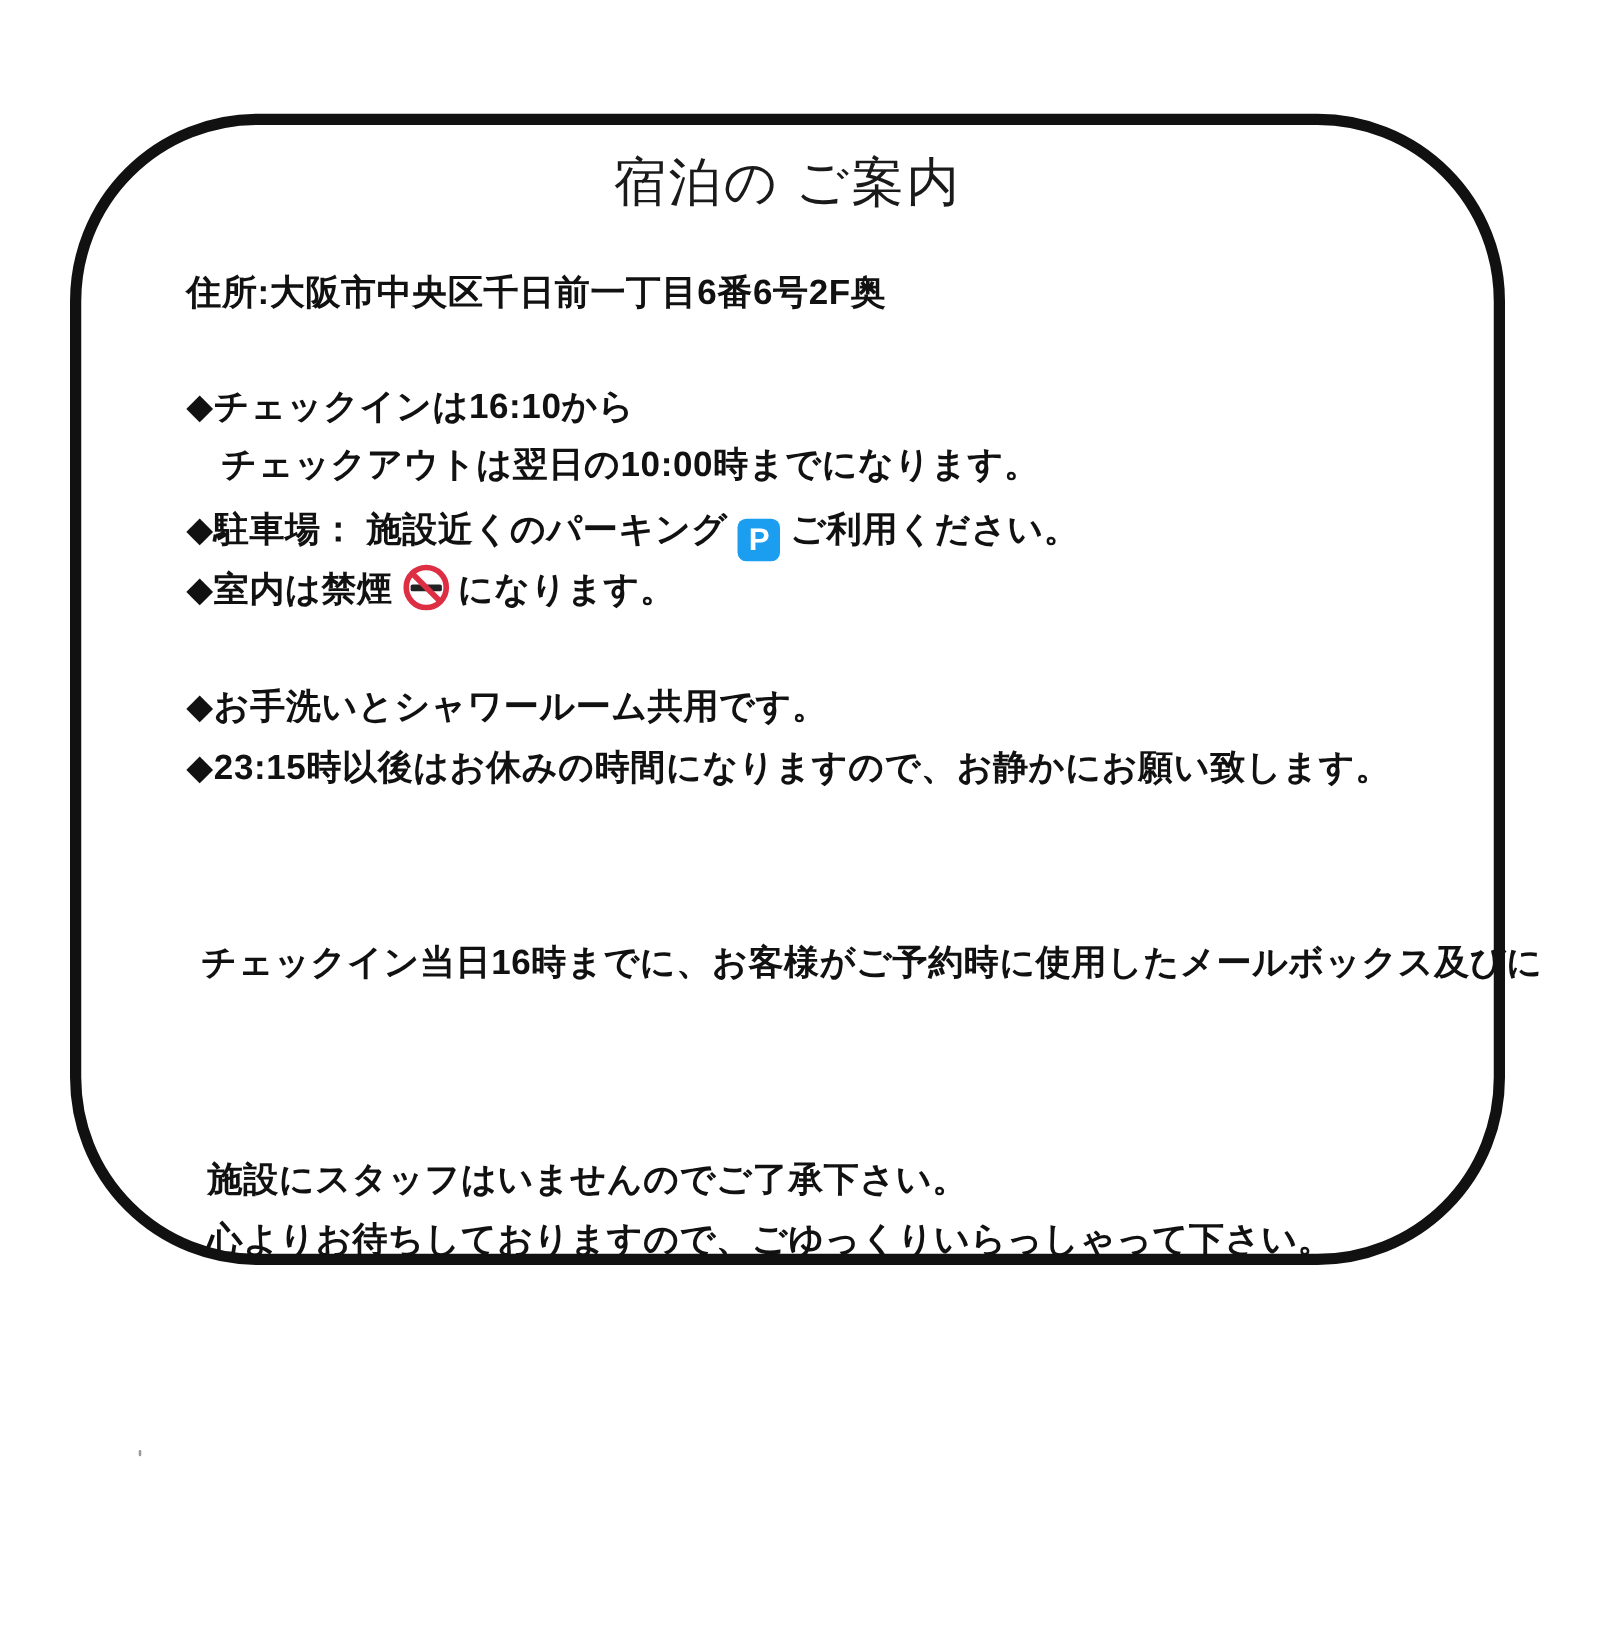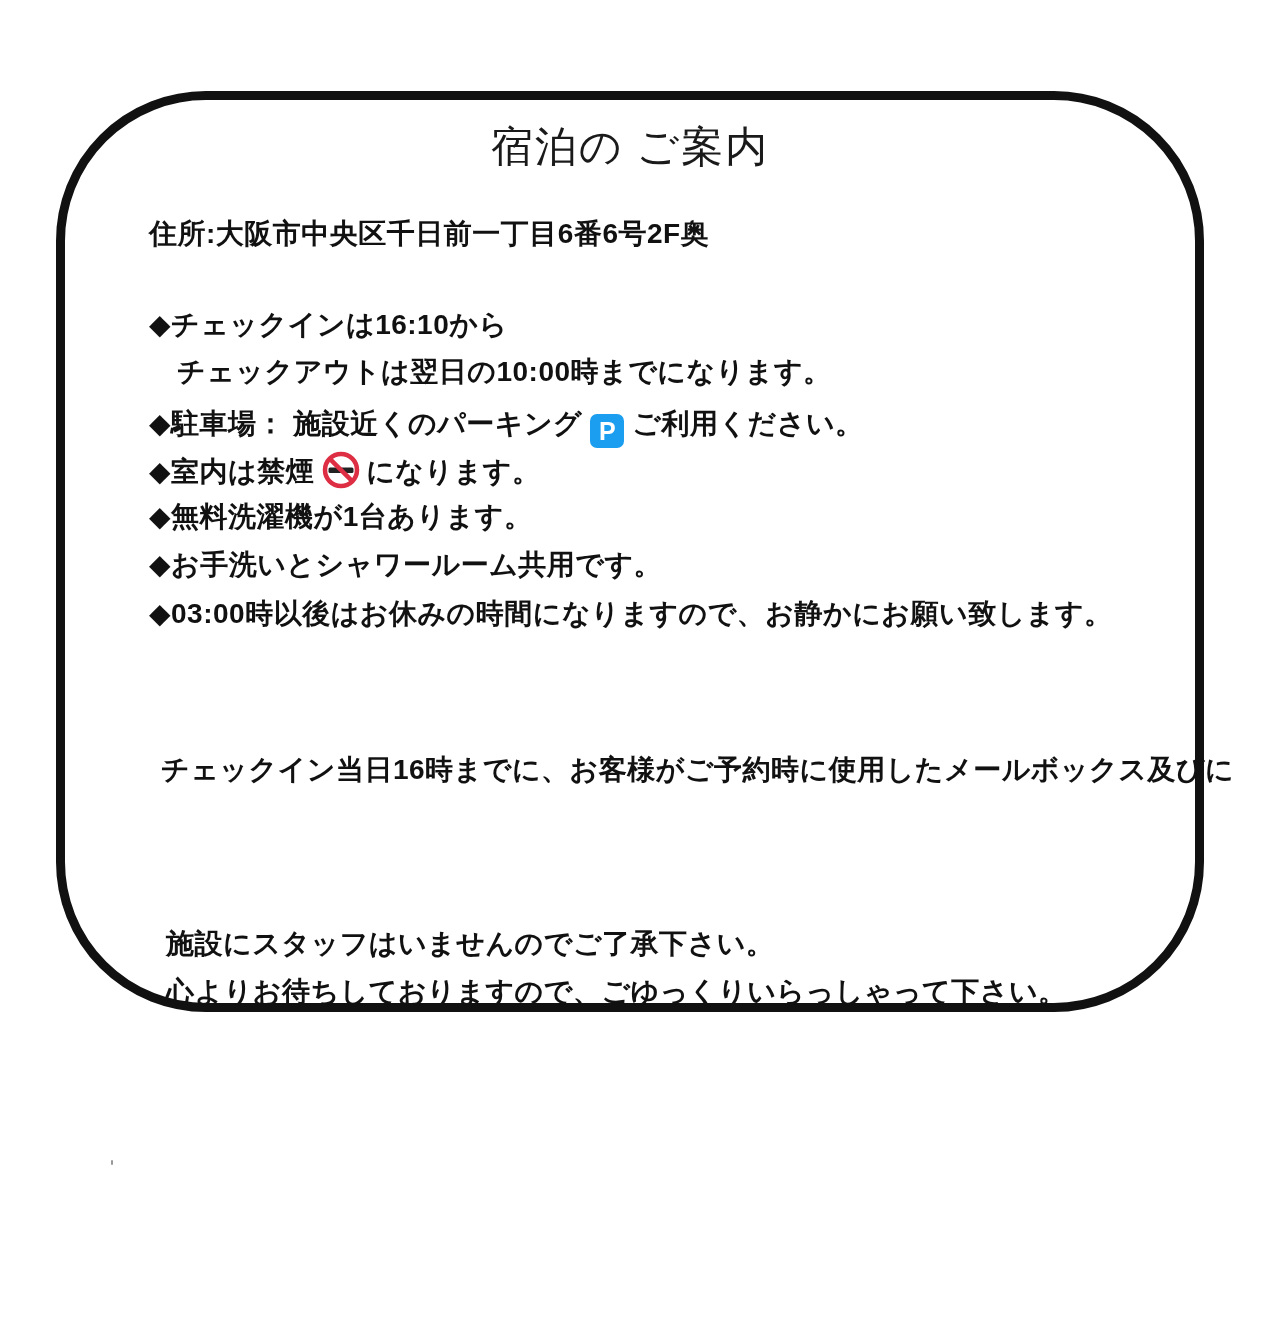--- a/index.html
+++ b/index.html
@@ -110,25 +110,24 @@
       <div class="line b2">チェックアウトは翌日の10:00時までになります。</div>
 
       <div class="line b3"><span>◆駐車場： 施設近くのパーキング</span><span class="parking-badge">P</span><span>ご利用ください。</span></div>
 
       <div class="line b4"><span>◆室内は禁煙</span><span class="nosmoke-svg"><svg width="38" height="38" viewBox="0 0 38 38">
             <circle cx="19" cy="19" r="16" fill="#ffffff" stroke="#dd2e44" stroke-width="4.5"></circle>
             <rect x="6.5" y="16.5" width="25" height="5.5" rx="1.5" fill="#222222"></rect>
             <line x1="8.6" y1="8.6" x2="29.4" y2="29.4" stroke="#dd2e44" stroke-width="4.5"></line>
           </svg></span><span>になります。</span></div>
 
-      <div class="line b5">◆無料洗濯機が1台あります。</div>
 
       <div class="line b6">◆お手洗いとシャワールーム共用です。</div>
 
-      <div class="line b7">◆03:00時以後はお休みの時間になりますので、お静かにお願い致します。</div>
+      <div class="line b7">◆23:15時以後はお休みの時間になりますので、お静かにお願い致します。</div>
 
       <div class="line pa1">チェックイン当日16時までに、お客様がご予約時に使用したメールボックス及びに</div>
 
 
       <div class="line pb2">心よりお待ちしておりますので、ごゆっくりいらっしゃって下さい。</div>
 
       <div class="line pb1">施設にスタッフはいませんのでご了承下さい。</div>
 
       <div class="stray-mark"></div>
 

